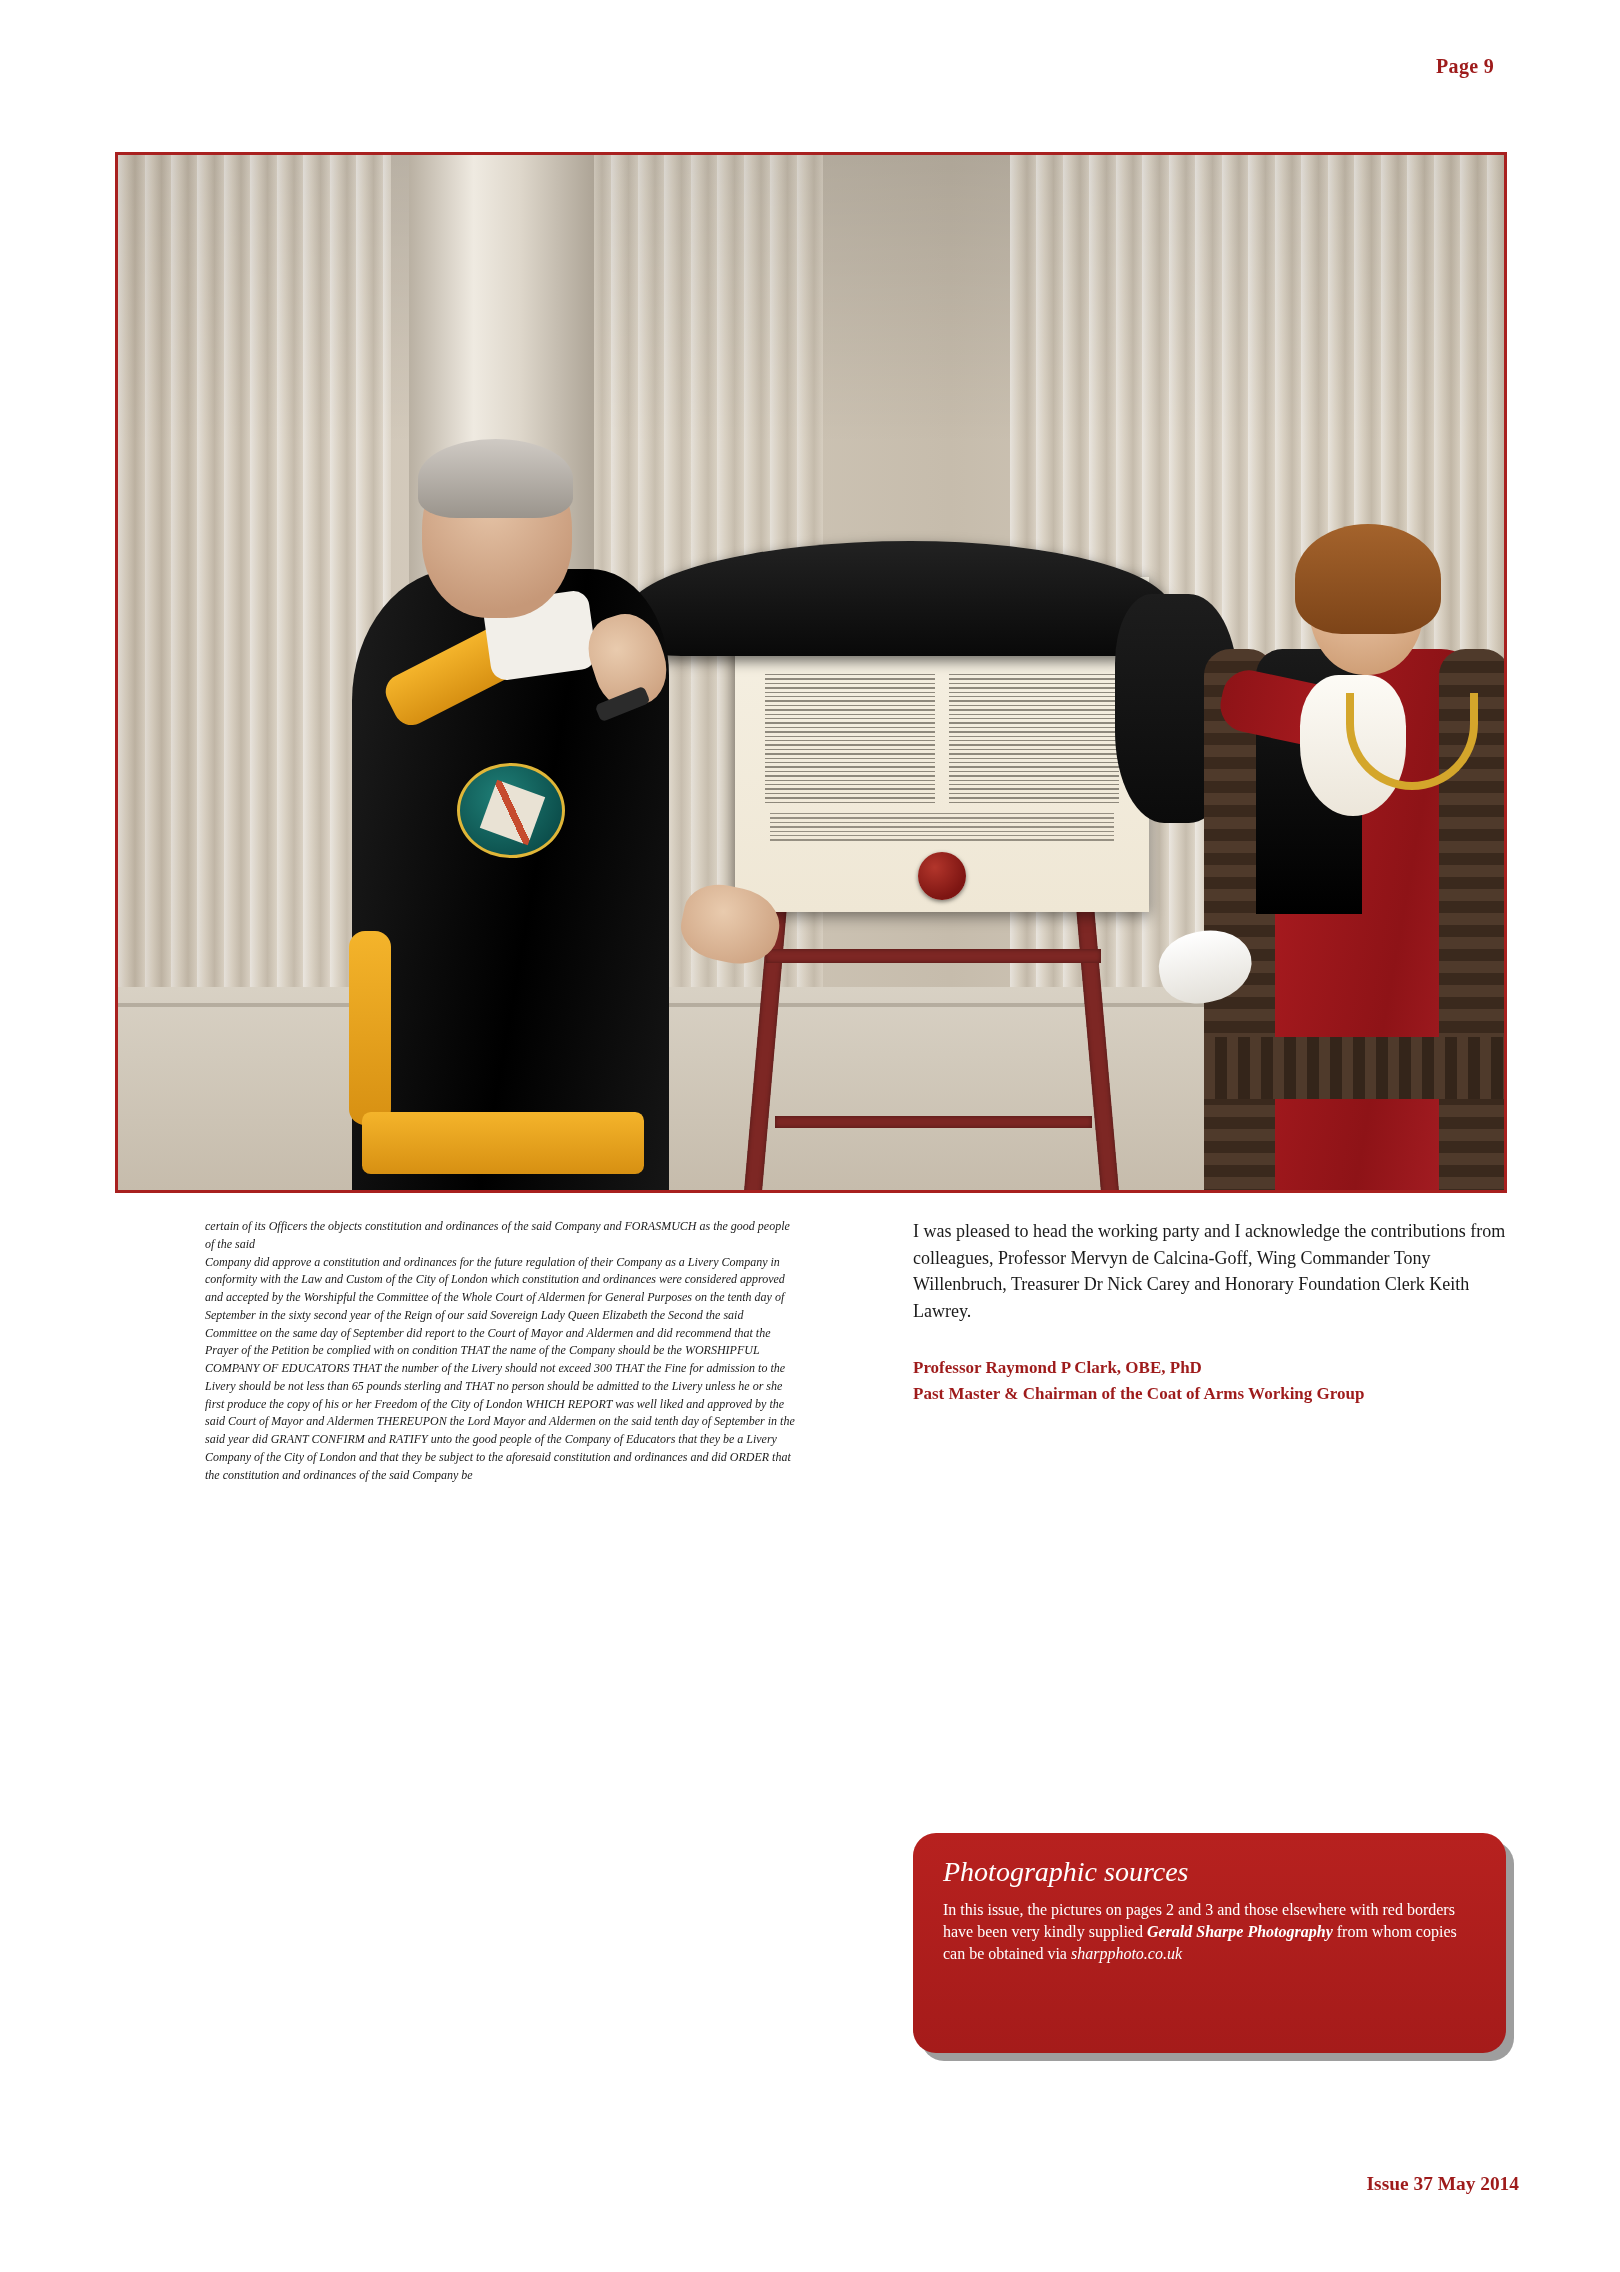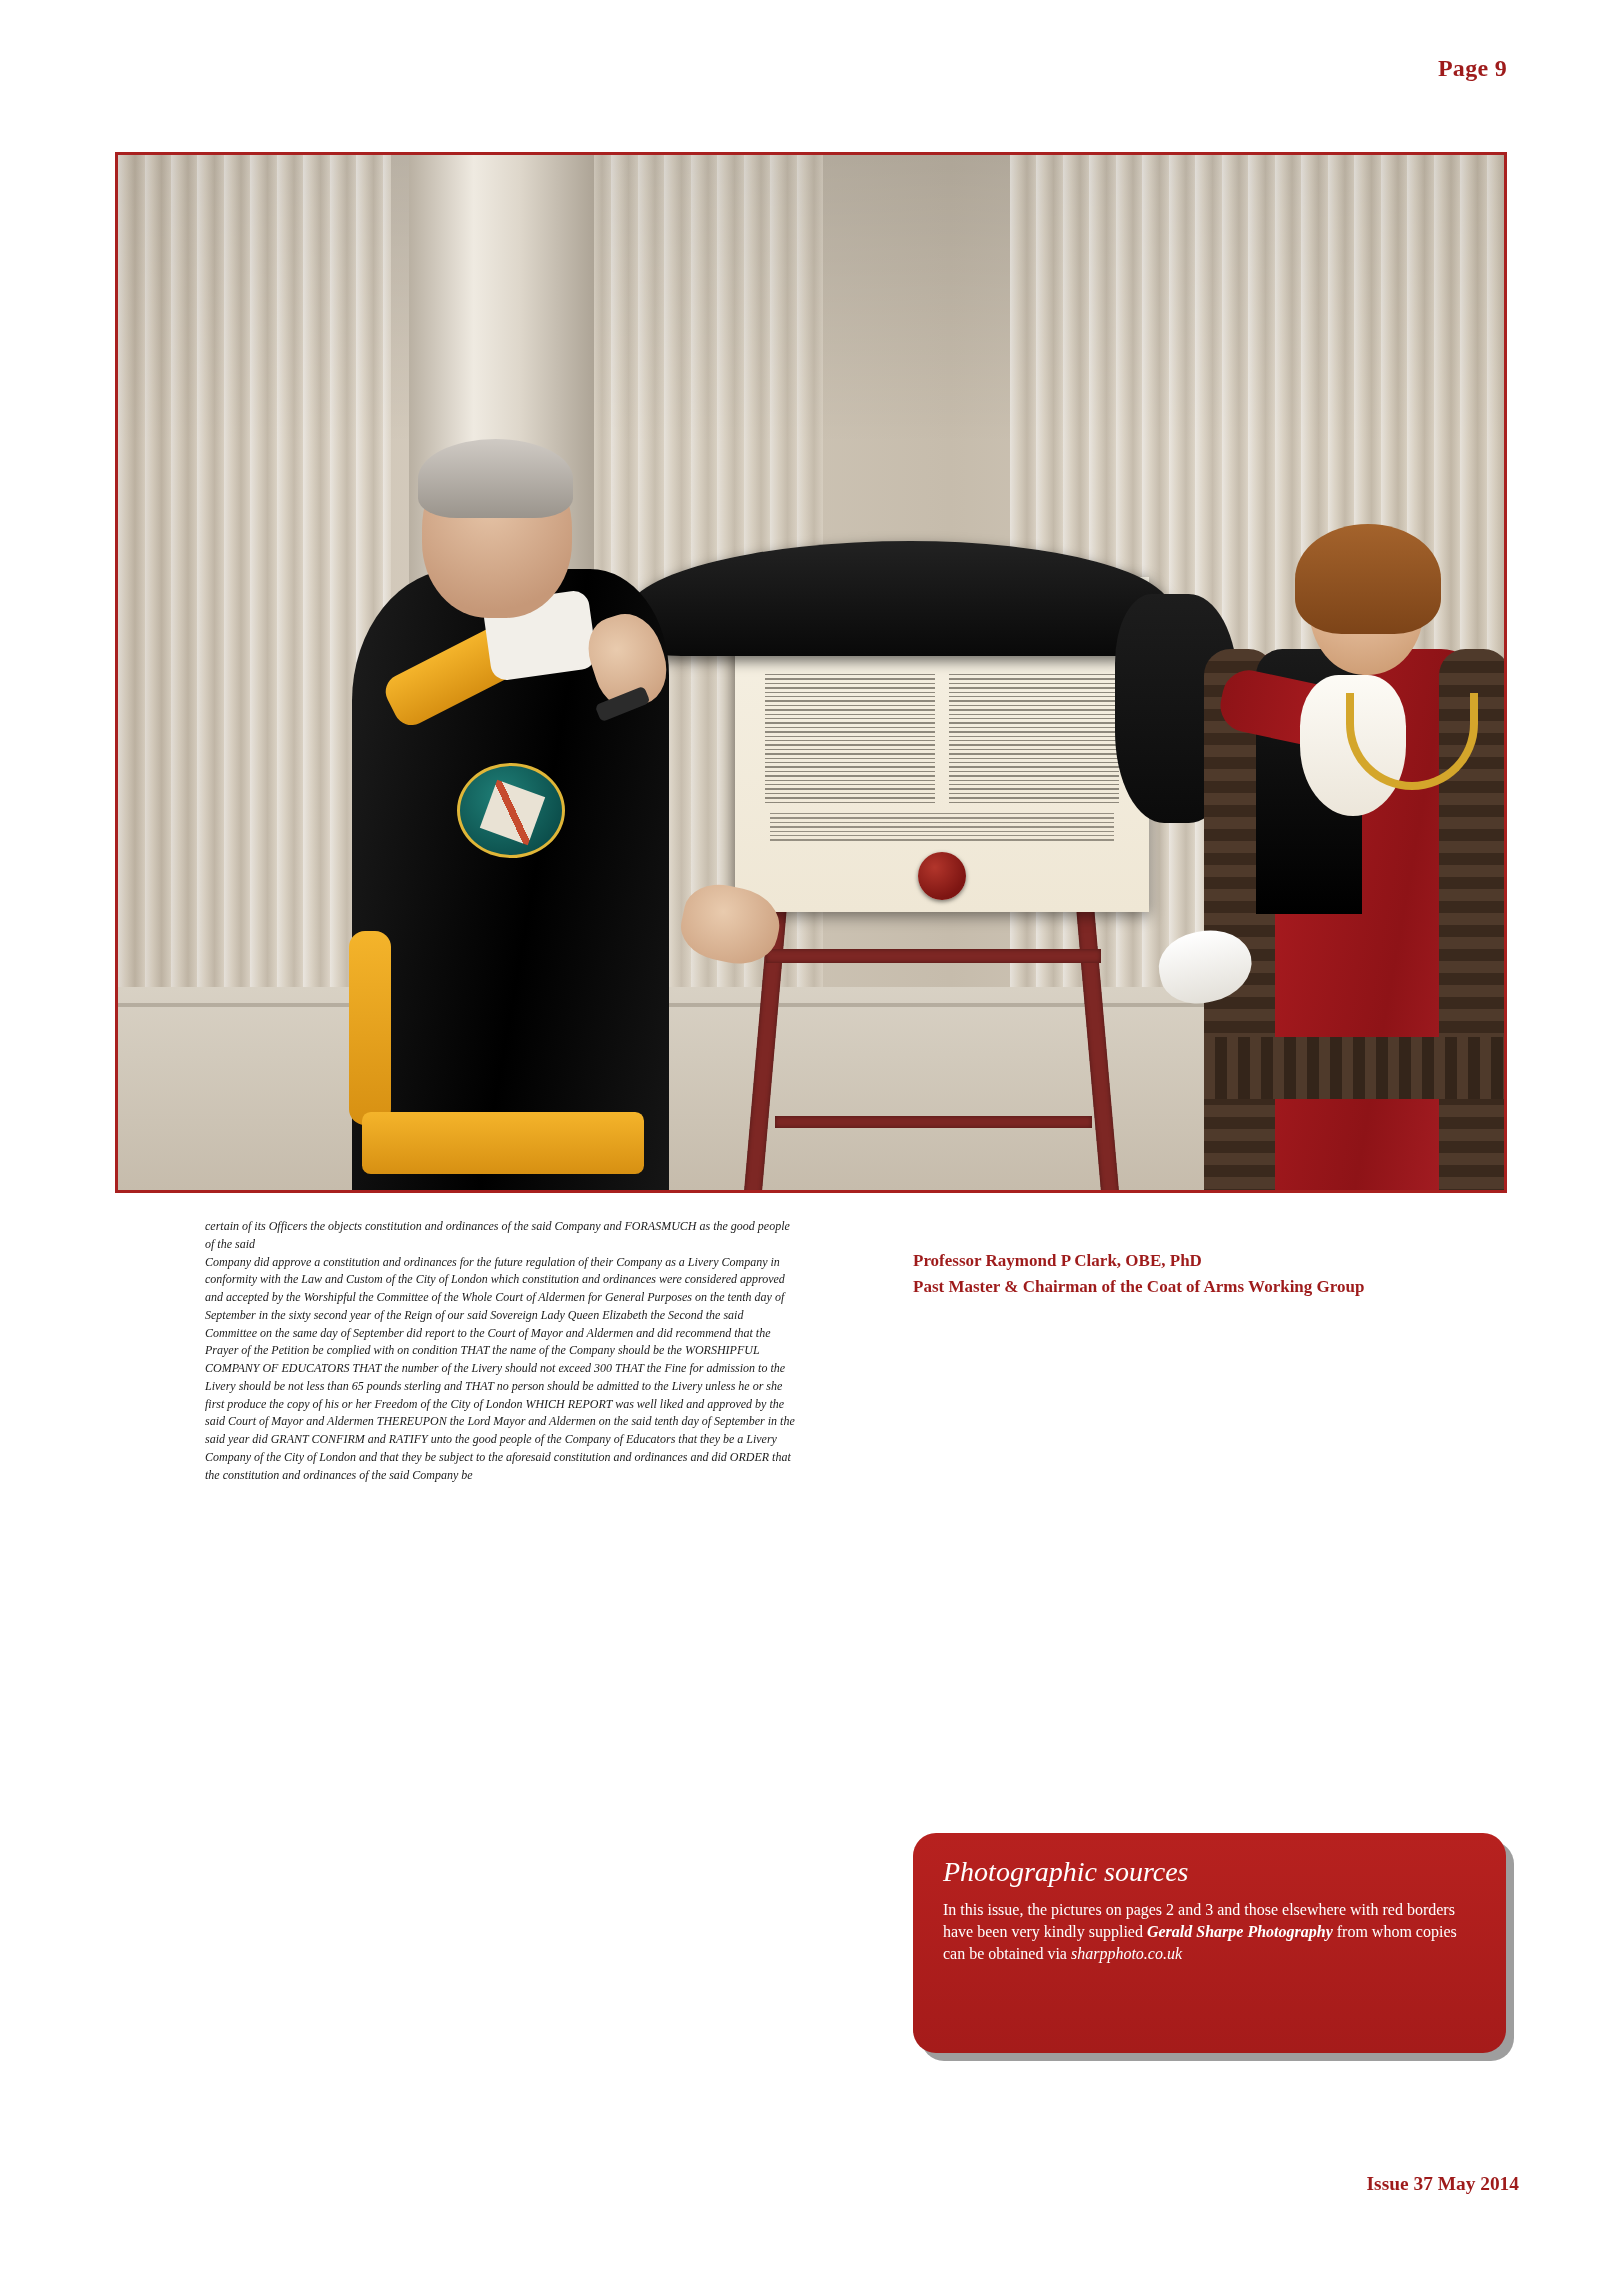--- a/index.html
+++ b/index.html
@@ -16,25 +16,25 @@
     position: absolute;
     left: 0; top: 0;
     width: 1620px;
     height: 2273px;
     background: #ffffff;
   }
 
   
   .page-number {
     position: absolute;
-    right: 113px;
+    right: 126px;
     top: 55px;
     font-family: "Liberation Serif", serif;
     font-weight: bold;
-    font-size: 24px;
+    font-size: 20px;
     color: #9e1b1b;
     letter-spacing: 0.3px;
     text-align: center;
   }
 
   
   .photo-frame {
     position: absolute;
     left: 115px;
     top: 152px;
@@ -426,20 +426,21 @@
       <div class="glove"></div>
     </div>
   </div>
 
   <div class="col-left">
     <p style="white-space: pre-line;">certain of its Officers the objects constitution and ordinances of the said Company and FORASMUCH as the good people of the said
 Company did approve a constitution and ordinances for the future regulation of their Company as a Livery Company in conformity with the Law and Custom of the City of London which constitution and ordinances were considered approved and accepted by the Worshipful the Committee of the Whole Court of Aldermen for General Purposes on the tenth day of September in the sixty second year of the Reign of our said Sovereign Lady Queen Elizabeth the Second the said Committee on the same day of September did report to the Court of Mayor and Aldermen and did recommend that the Prayer of the Petition be complied with on condition THAT the name of the Company should be the WORSHIPFUL COMPANY OF EDUCATORS THAT the number of the Livery should not exceed 300 THAT the Fine for admission to the Livery should be not less than 65 pounds sterling and THAT no person should be admitted to the Livery unless he or she first produce the copy of his or her Freedom of the City of London WHICH REPORT was well liked and approved by the said Court of Mayor and Aldermen THEREUPON the Lord Mayor and Aldermen on the said tenth day of September in the said year did GRANT CONFIRM and RATIFY unto the good people of the Company of Educators that they be a Livery Company of the City of London and that they be subject to the aforesaid constitution and ordinances and did ORDER that the constitution and ordinances of the said Company be</p>
   </div>
 
   <div class="col-right">
+    <p>I was pleased to head the working party and I acknowledge the contributions from colleagues, Professor Mervyn de Calcina-Goff, Wing Commander Tony Willenbruch, Treasurer Dr Nick Carey and Honorary Foundation Clerk Keith Lawrey.</p>
     <div class="byline">
       <div>Professor Raymond P Clark, OBE, PhD</div>
       <div>Past Master &amp; Chairman of the Coat of Arms Working Group</div>
     </div>
   </div>
 
   <div class="callout-shadow"></div>
   <div class="callout">
     <div class="callout-title">Photographic sources</div>
     <div class="callout-body"><span>In this issue, the pictures on pages 2 and 3 and those elsewhere with red borders have been very kindly supplied </span><span class="bi">Gerald Sharpe Photography</span><span> from whom copies can be obtained via </span><span class="i">sharpphoto.co.uk</span></div>

